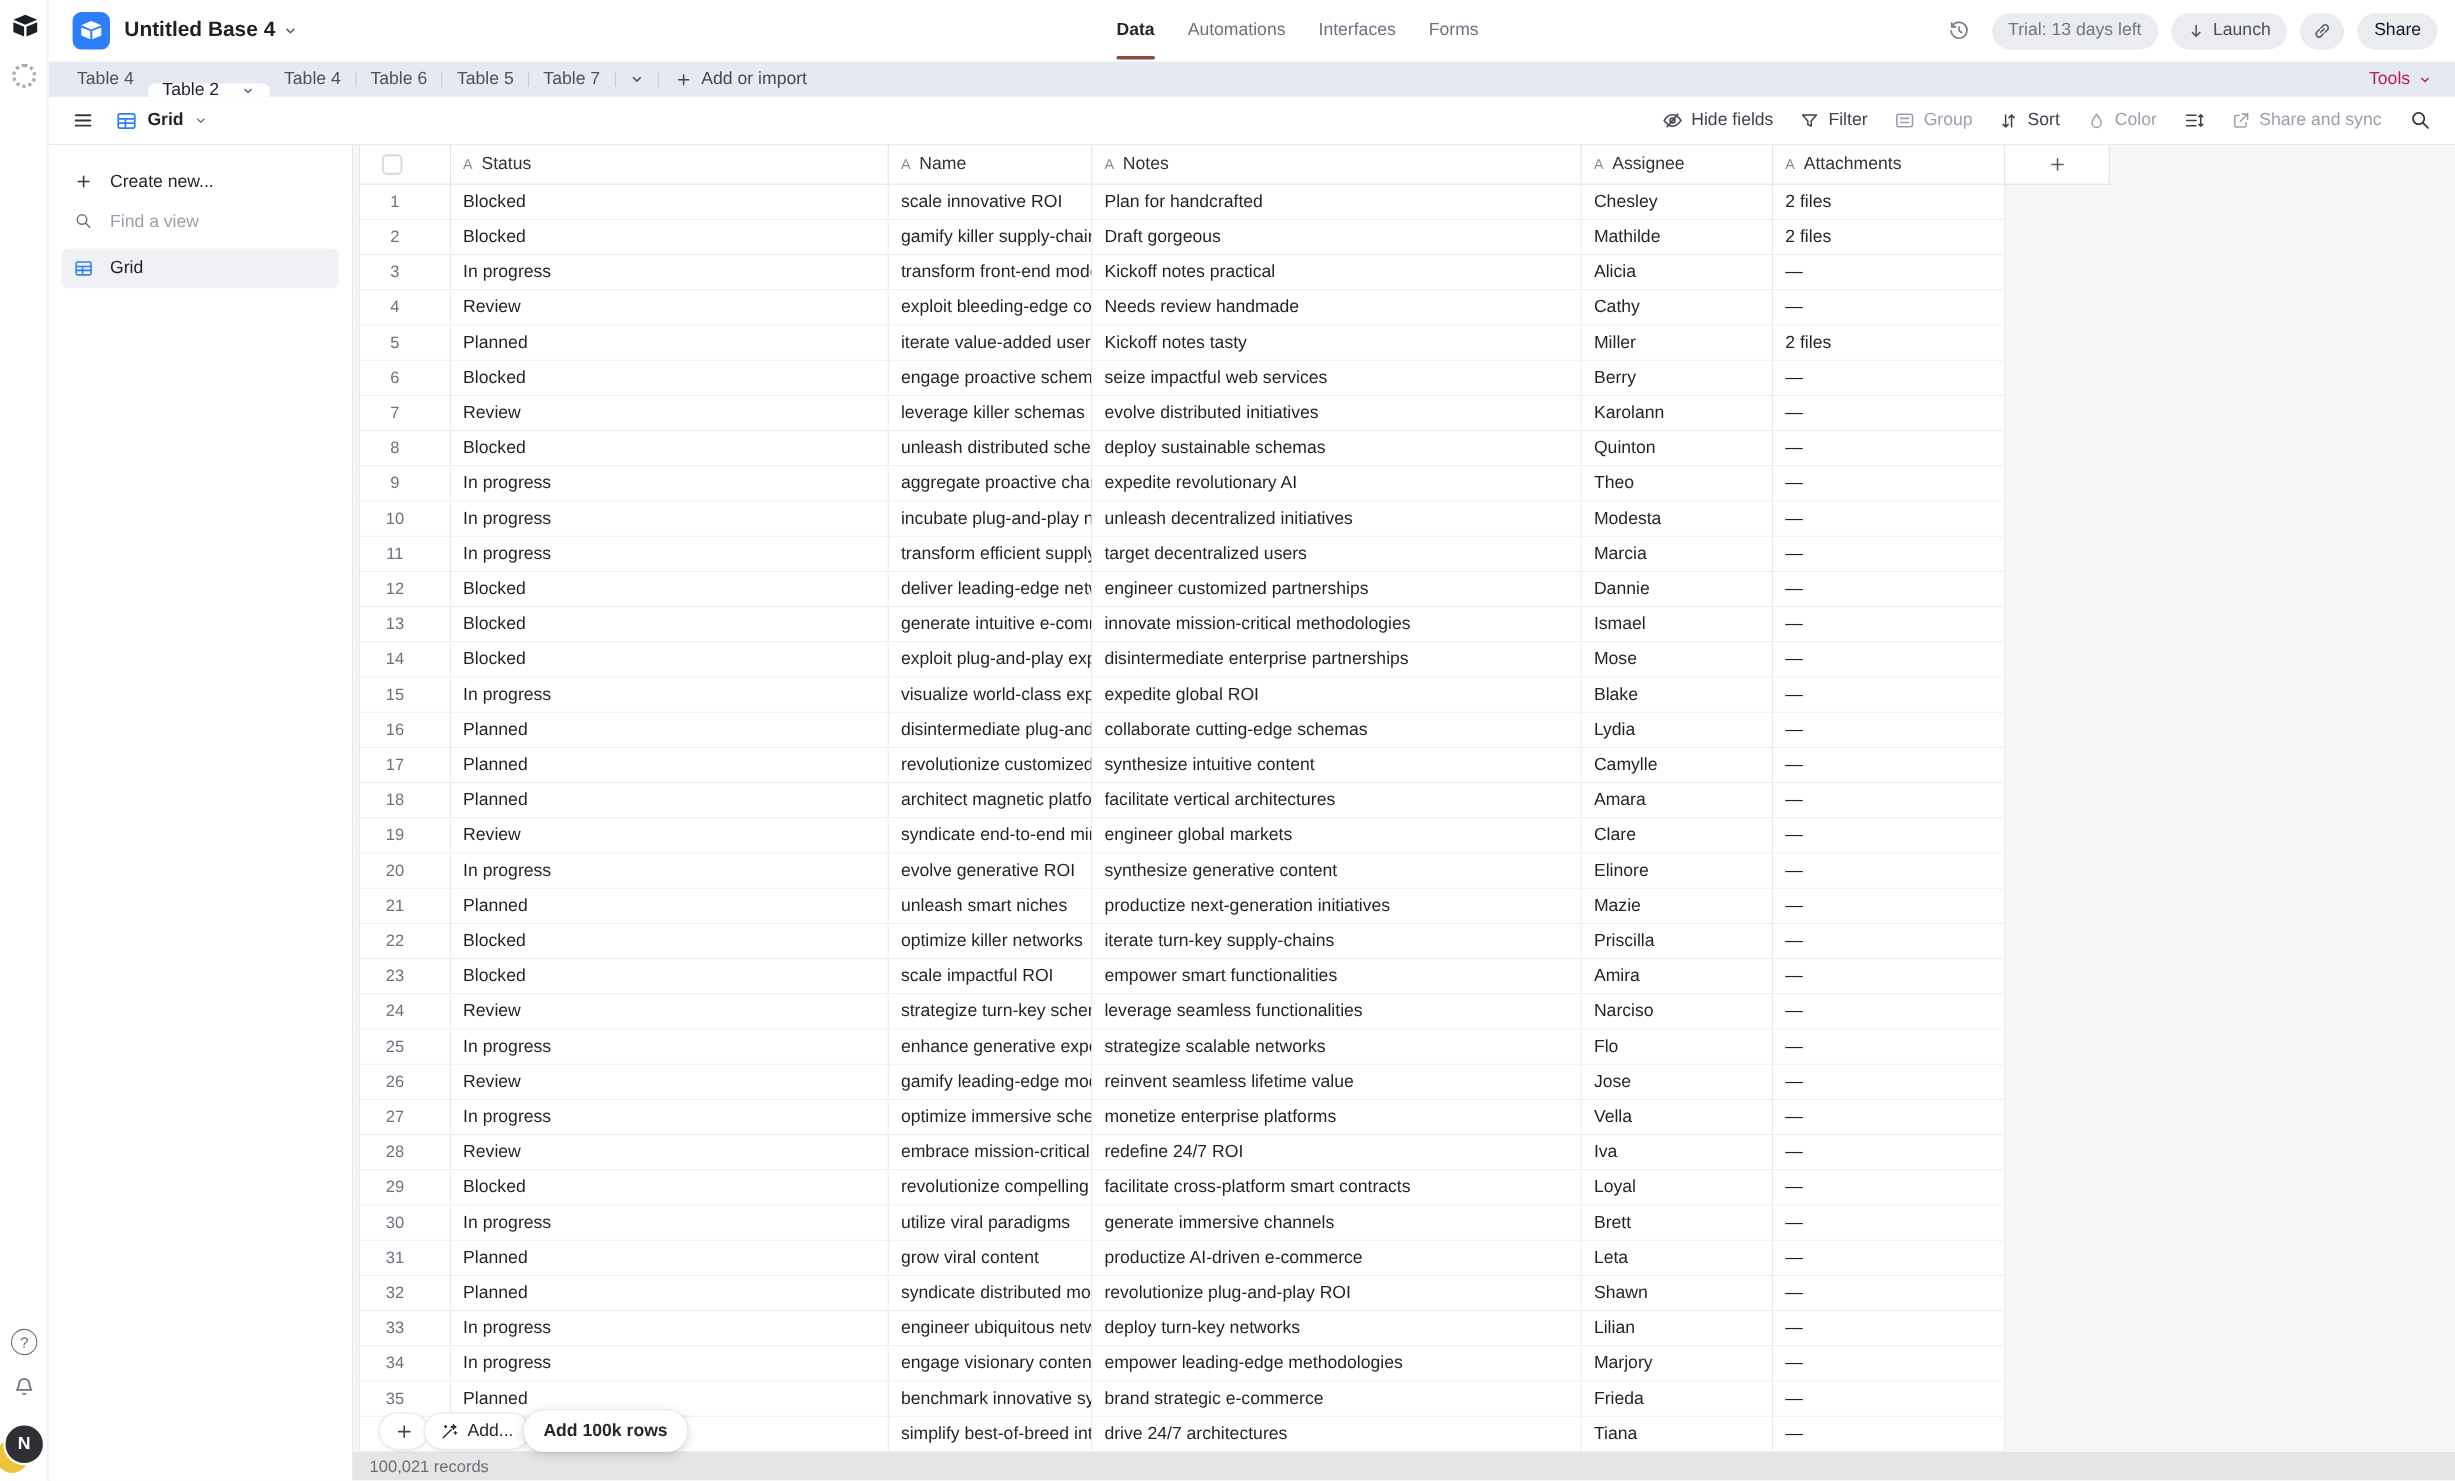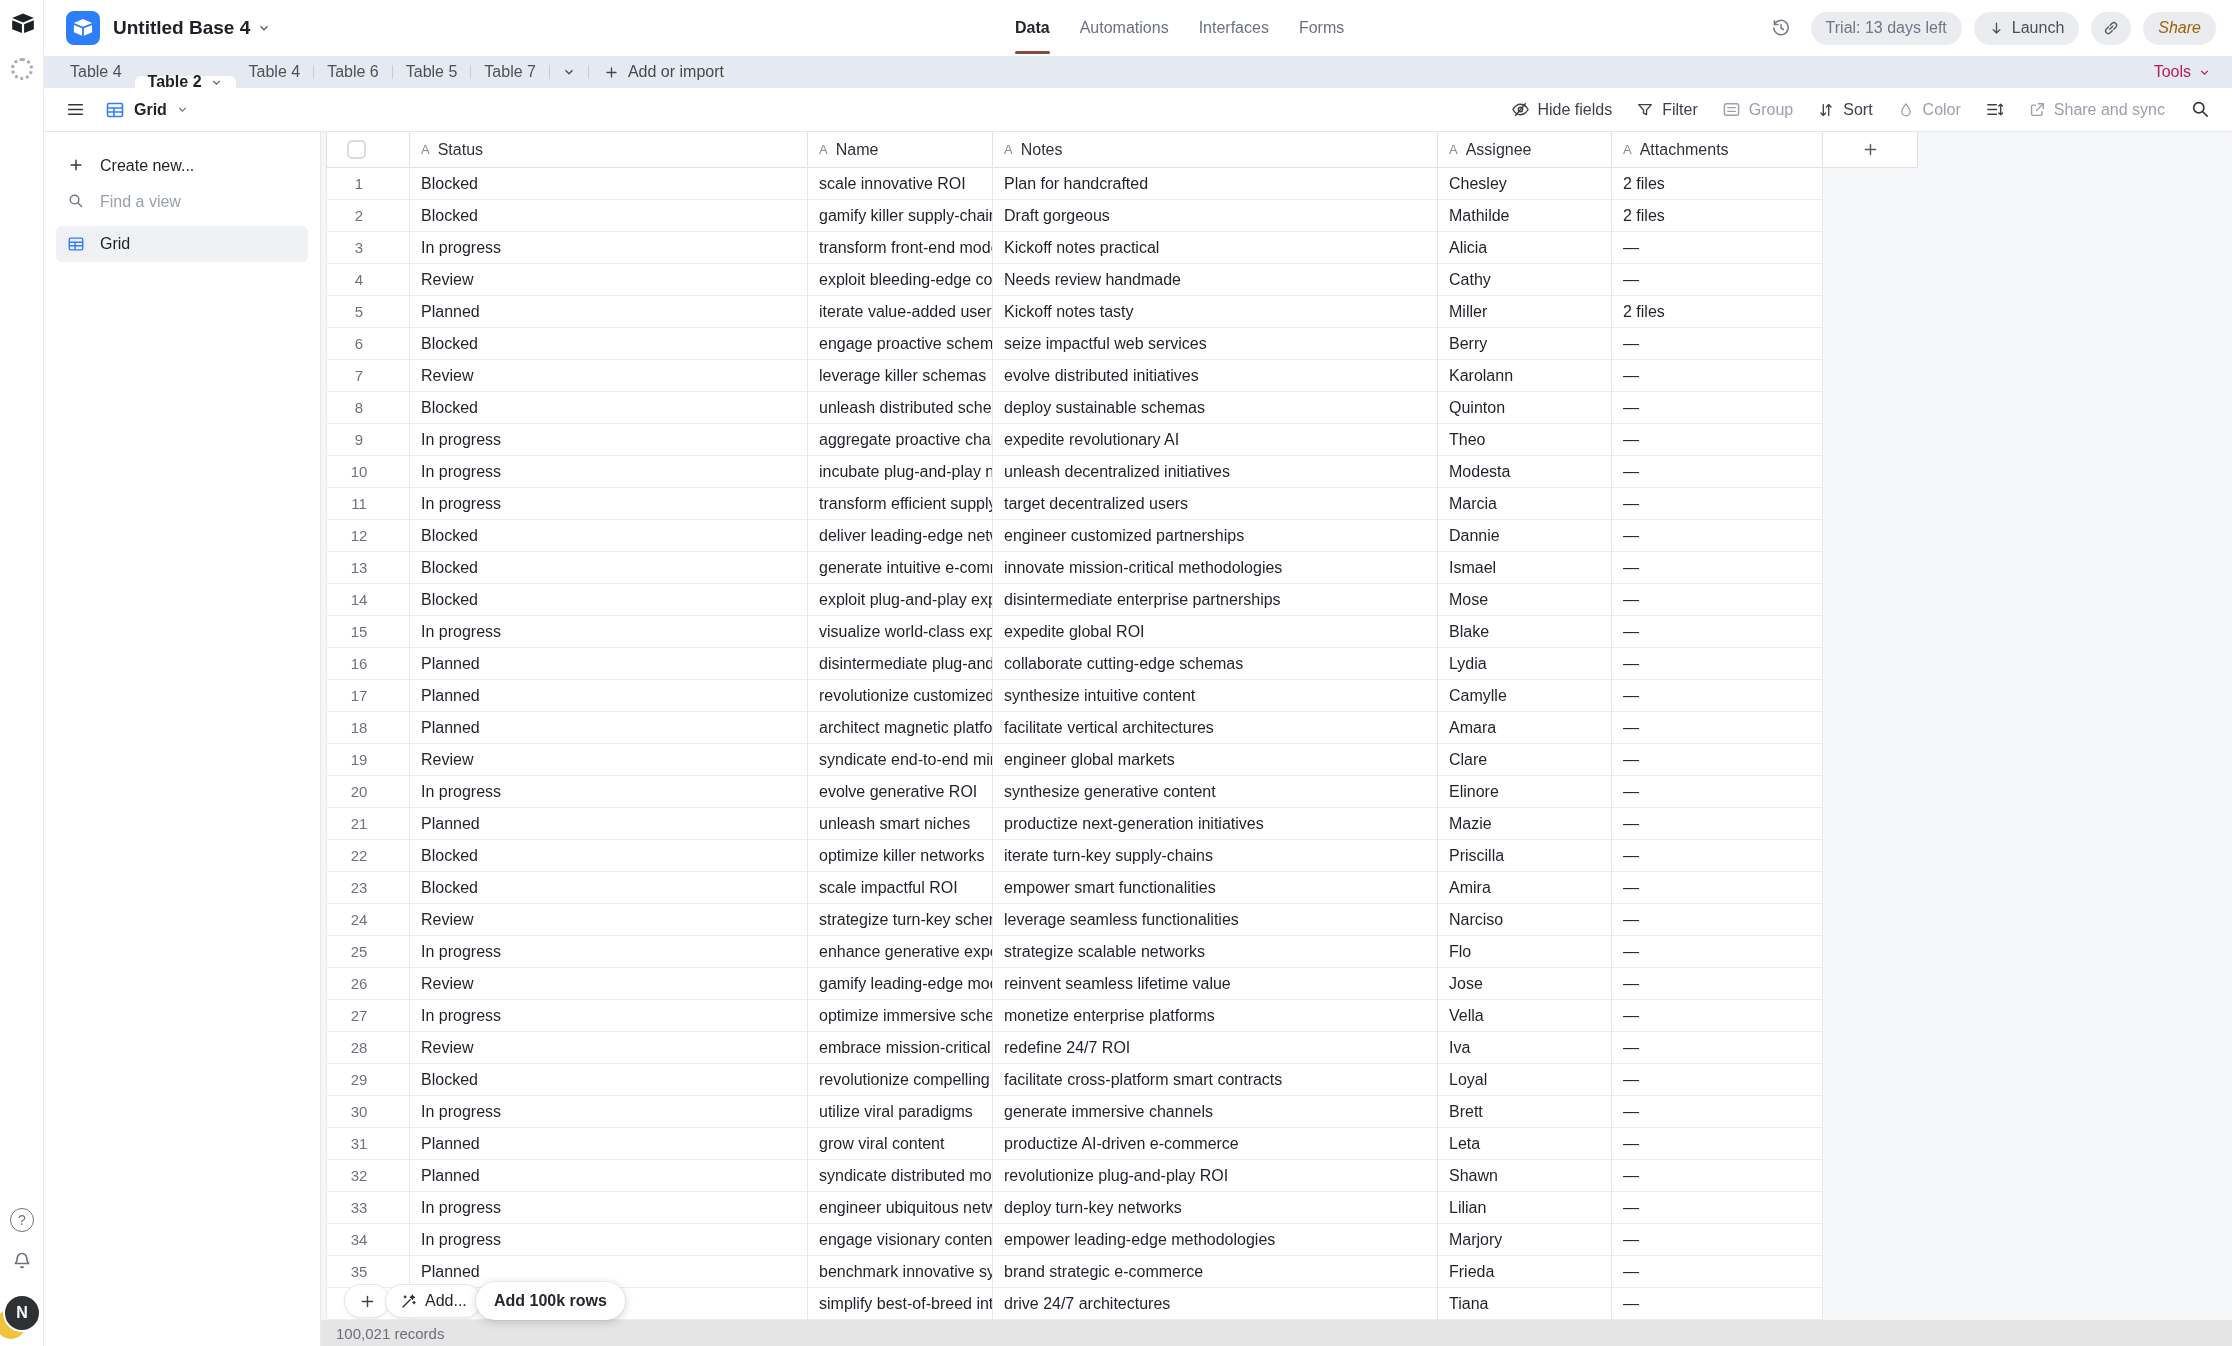--- a/index.html
+++ b/index.html
@@ -40,26 +40,26 @@
   .top-nav{position:absolute;left:971px;top:0;height:100%;display:flex;align-items:center;gap:30px;}
   .nav-item{position:relative;height:100%;display:flex;align-items:center;font-size:16px;color:#6b717e;cursor:pointer;}
   .nav-item.active{color:#22252a;font-weight:600;}
   .nav-item.active::after{content:"";position:absolute;left:0;right:0;bottom:2px;height:3px;border-radius:2px;background:var(--nav-underline);}
   .top-right{margin-left:auto;display:flex;align-items:center;gap:12px;}
   .history-btn{color:#767b86;margin-right:8px;}
   .pill{background:#eaecf0;border-radius:17px;height:33px;display:flex;align-items:center;padding:0 15px;font-size:16px;gap:8px;}
   .pill.trial{color:#707683;}
   .pill.launch{color:#4b4f58;}
   .pill.link-pill{padding:0 11px;color:#5a5f69;}
-  .pill.share{color:#a16207;font-weight:500;font-style:italic;}
+  .pill.share{color:#0f172a;font-weight:500;}
 
   
   .tabstrip{height:32px;background:var(--tabstrip-bg);display:flex;align-items:stretch;padding-left:13px;position:relative;flex:none;}
   .ttab{display:flex;align-items:center;padding:0 13px;font-size:16px;color:#4d5159;cursor:pointer;}
-  .ttab.active{background:#fff;border-radius:6px 6px 0 0;color:#1d2025;font-weight:700;gap:8px;margin-top:20px;}
+  .ttab.active{background:#fff;border-radius:6px 6px 0 0;color:#1d2025;font-weight:400;gap:20px;margin-top:20px;}
   .tsep{width:1px;height:14px;background:#c6cbd4;align-self:center;}
   .tab-more{display:flex;align-items:center;padding:0 12px;color:#4d5159;}
   .add-import{display:flex;align-items:center;gap:9px;padding:0 15px;font-size:16px;color:#44484f;cursor:pointer;}
   .tools{position:absolute;right:21px;top:0;height:100%;display:flex;align-items:center;gap:7px;color:#be185d;font-size:16px;}
 
   
   .toolbar{height:44px;background:#fff;border-bottom:1px solid #e7e8ec;display:flex;align-items:center;padding:0 22px;flex:none;}
   .hamburger{color:#33363d;margin-right:20px;}
   .view-chip{display:flex;align-items:center;gap:9px;font-size:16px;font-weight:600;color:#1f2227;}
   .view-chip .chev{color:#6d727d;}

